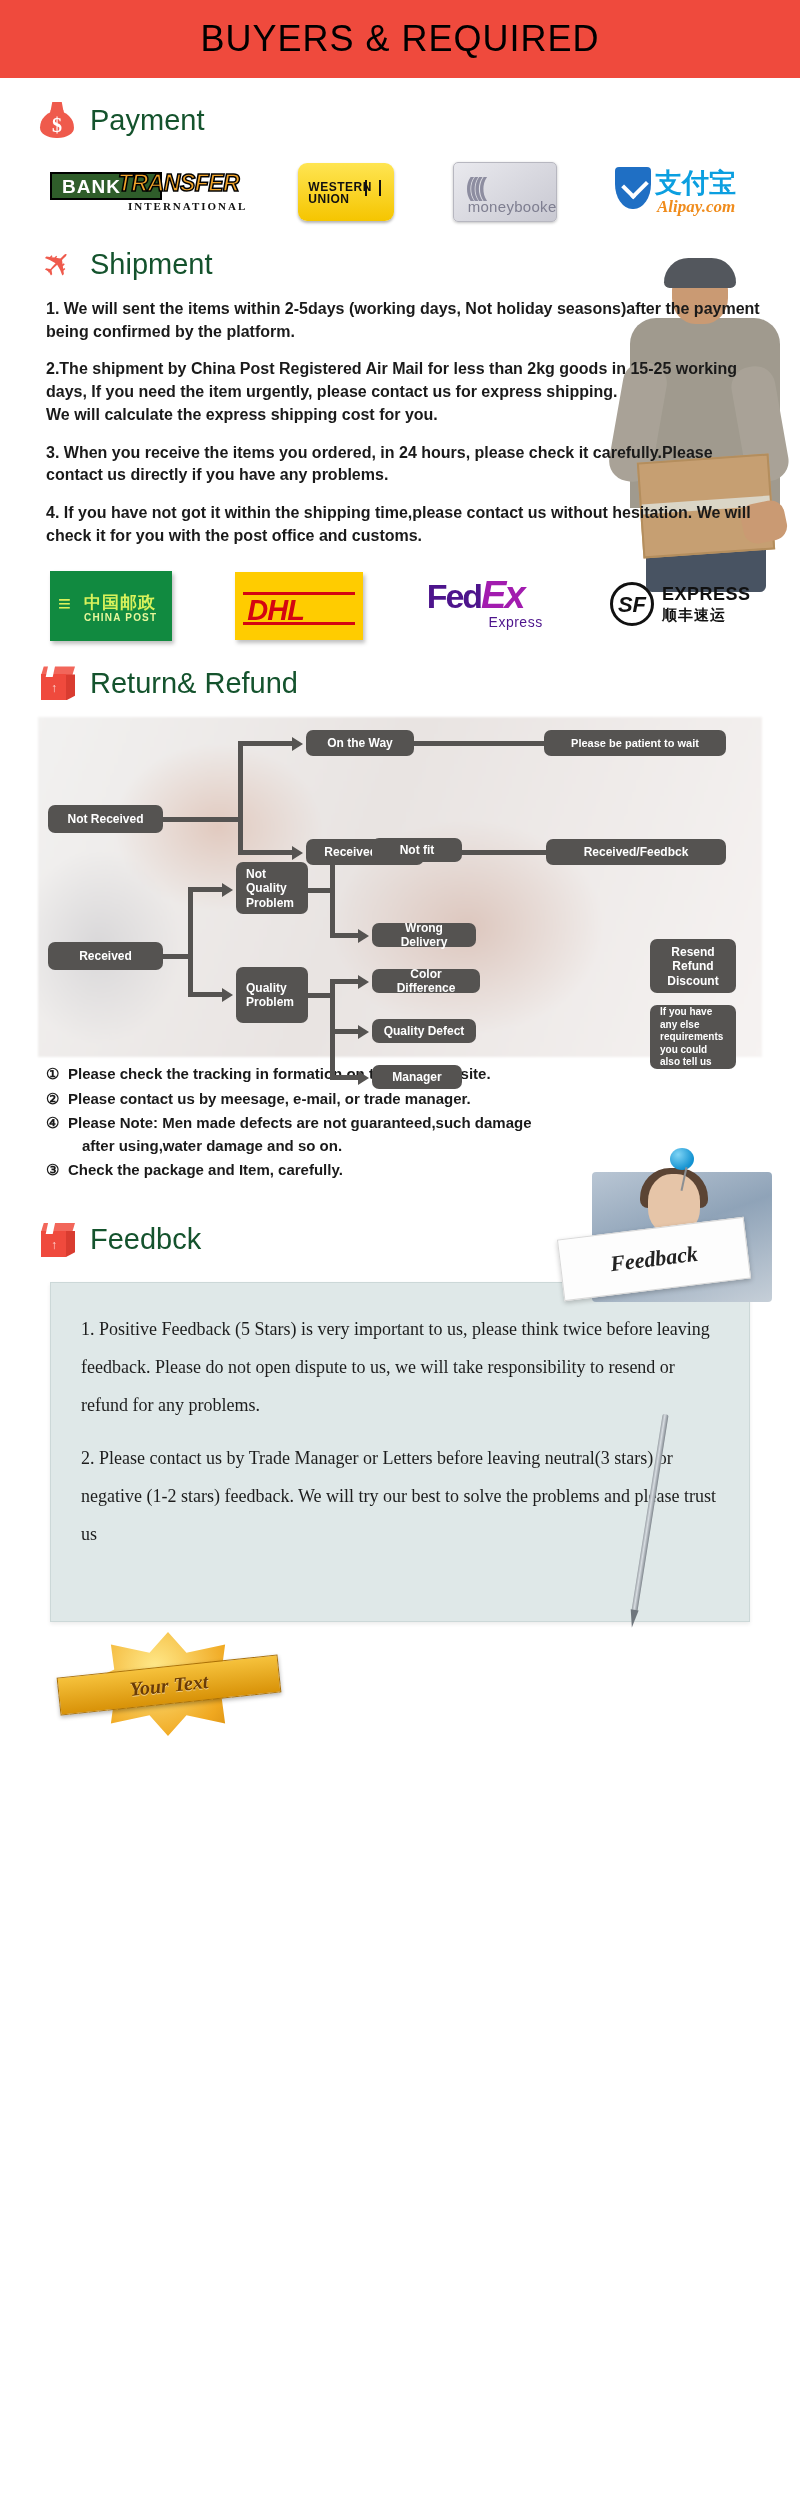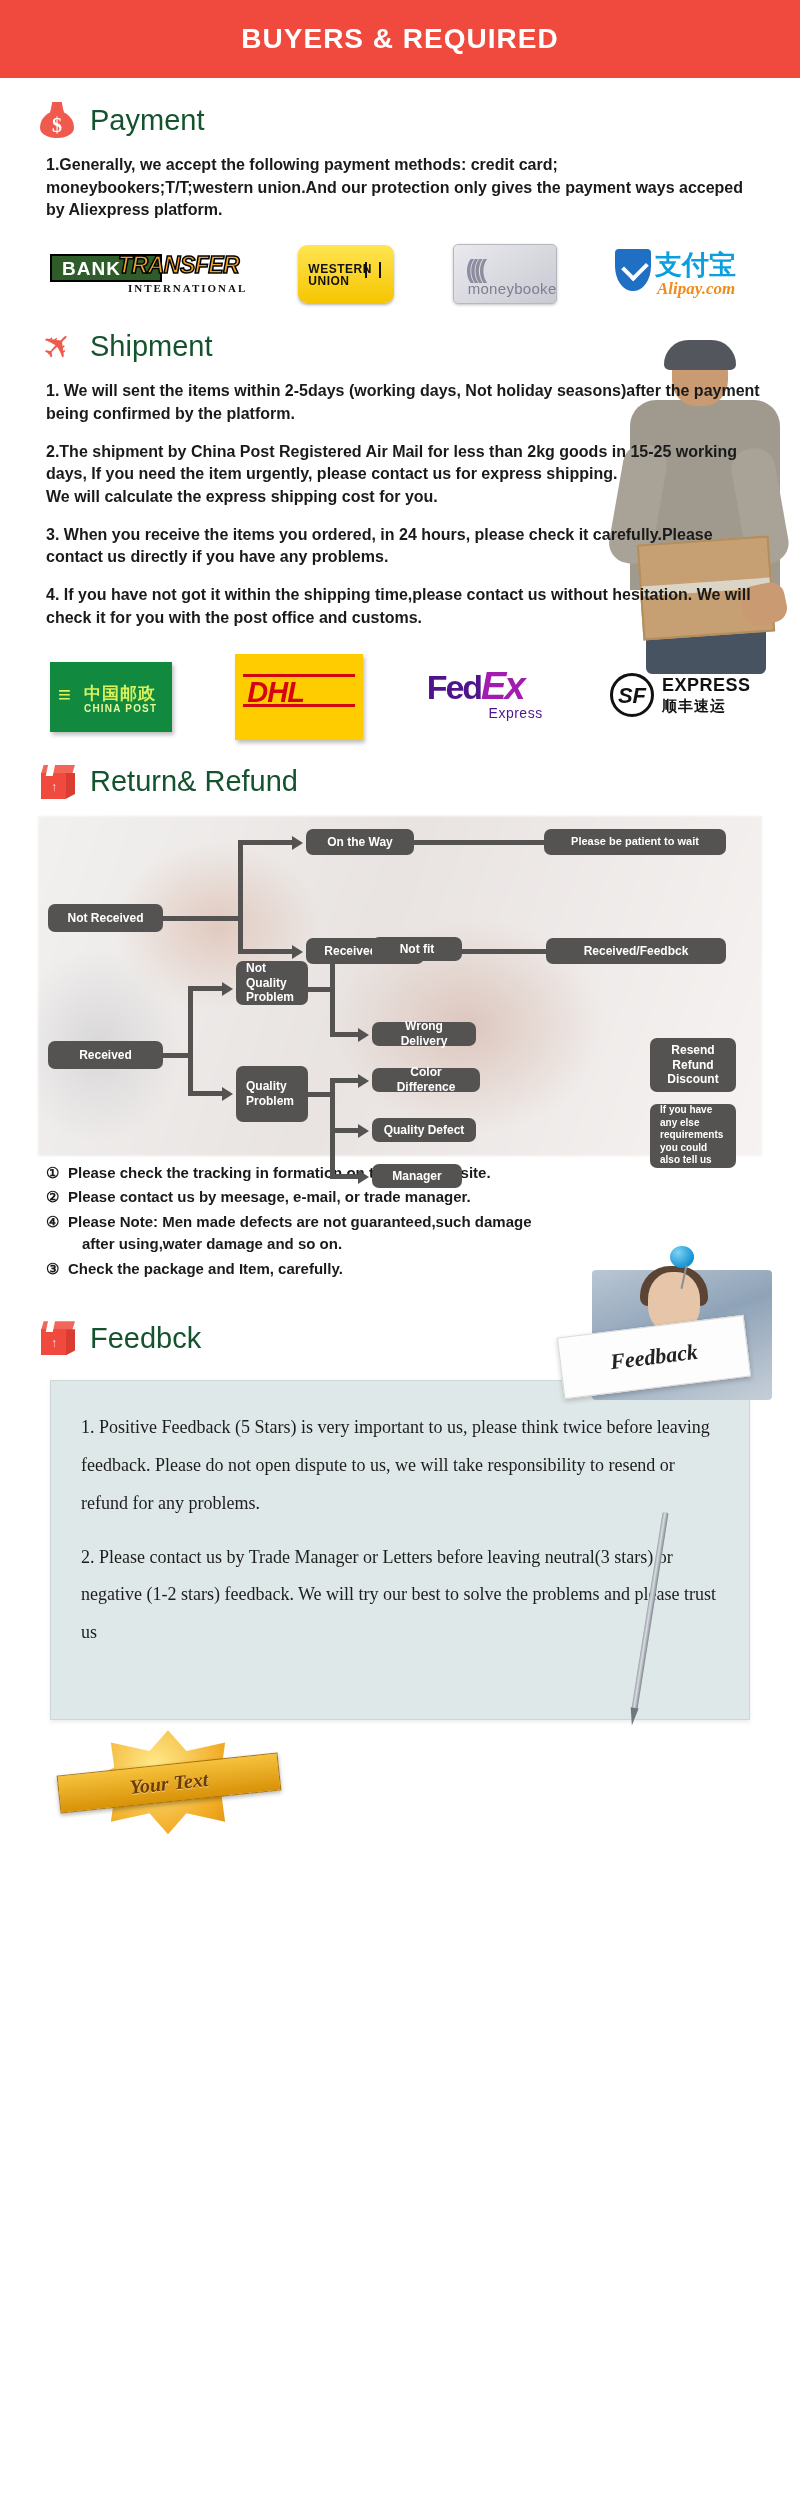--- a/index.html
+++ b/index.html
@@ -18,23 +18,23 @@
 
   
   .header {
     height: 78px;
     background: #ef4a3d;
     display: flex;
     align-items: center;
     justify-content: center;
   }
   .header-title {
-    color: #ffffff;
-    font-size: 28px;
-    font-weight: bold;
+    color: #000000;
+    font-size: 36px;
+    font-weight: normal;
     letter-spacing: 1px;
   }
 
   
   .section { position: relative; padding: 0 38px; }
   .sec-head {
     display: flex;
     align-items: center;
     gap: 12px;
     margin: 22px 0 14px 0;
@@ -215,21 +215,21 @@
   .lg-cpost .en {
     position: absolute; left: 34px; top: 41px; color: #e6f79a;
     font-size: 10px; letter-spacing: 1.2px; font-weight: bold;
   }
   .lg-cpost .mark {
     position: absolute; left: 8px; top: 20px; width: 24px; height: 26px;
     color: #d9f25b; font-size: 22px; font-weight: bold; line-height: 26px;
   }
 
   .lg-dhl {
-    width: 128px; height: 86px; background: #ffcc00; position: relative;
+    width: 128px; height: 68px; background: #ffcc00; position: relative;
     box-shadow: 2px 3px 4px rgba(0,0,0,.25);
   }
   .lg-dhl .dhl-t {
     position: absolute; left: 12px; top: 22px; color: #d40511;
     font-size: 29px; font-weight: bold; font-style: italic; letter-spacing: -1px;
   }
   .lg-dhl .ln {
     position: absolute; height: 3px; background: #d40511;
   }
   .lg-dhl .l1 { left: 8px; top: 20px; width: 112px; }
@@ -472,23 +472,20 @@
     <div class="sec-head">
       <span class="ic">
         <span class="bag">
           <span class="neck"></span>
           <span class="sack"></span>
           <span class="dollar">$</span>
         </span>
       </span>
       <span class="sec-title">Payment</span>
     </div>
-    <div class="body-text">
-      <p>1.Generally, we accept the following payment methods: credit card; moneybookers;T/T;western union.And our protection only gives the payment ways acceped by Aliexpress platform.</p>
-    </div>
 
     <div class="logo-row">
       <div class="lg-bank">
         <span class="grn"></span>
         <span class="bank-w">BANK</span>
         <span class="transfer">TRANSFER</span>
         <span class="intl">INTERNATIONAL</span>
       </div>
 
       <div class="lg-wu">
@@ -596,21 +593,21 @@
       <div class="node center" style="left:268px; top:122px; width:118px; height:26px;">Received/Lost</div>
       <div class="conn" style="left:386px; top:133px; width:122px; height:5px;"></div>
       <div class="node center" style="left:508px; top:122px; width:180px; height:26px;">Received/Feedbck</div>
 
       <div class="node center" style="left:10px; top:225px; width:115px; height:28px;">Received</div>
       <div class="conn" style="left:125px; top:237px; width:30px; height:5px;"></div>
       <div class="conn" style="left:150px; top:170px; width:5px; height:110px;"></div>
 
       <div class="conn" style="left:150px; top:170px; width:36px; height:5px;"></div>
       <div class="arrow-h" style="left:184px; top:166px;"></div>
-      <div class="node" style="left:198px; top:145px; width:72px; height:44px;">Not
+      <div class="node" style="left:198px; top:145px; width:72px; height:52px;">Not
 Quality
 Problem</div>
 
       <div class="conn" style="left:150px; top:275px; width:36px; height:5px;"></div>
       <div class="arrow-h" style="left:184px; top:271px;"></div>
       <div class="node" style="left:198px; top:250px; width:72px; height:56px;">Quality
 Problem</div>
 
       <div class="conn" style="left:270px; top:171px; width:26px; height:5px;"></div>
       <div class="conn" style="left:292px; top:131px; width:5px; height:90px;"></div>

